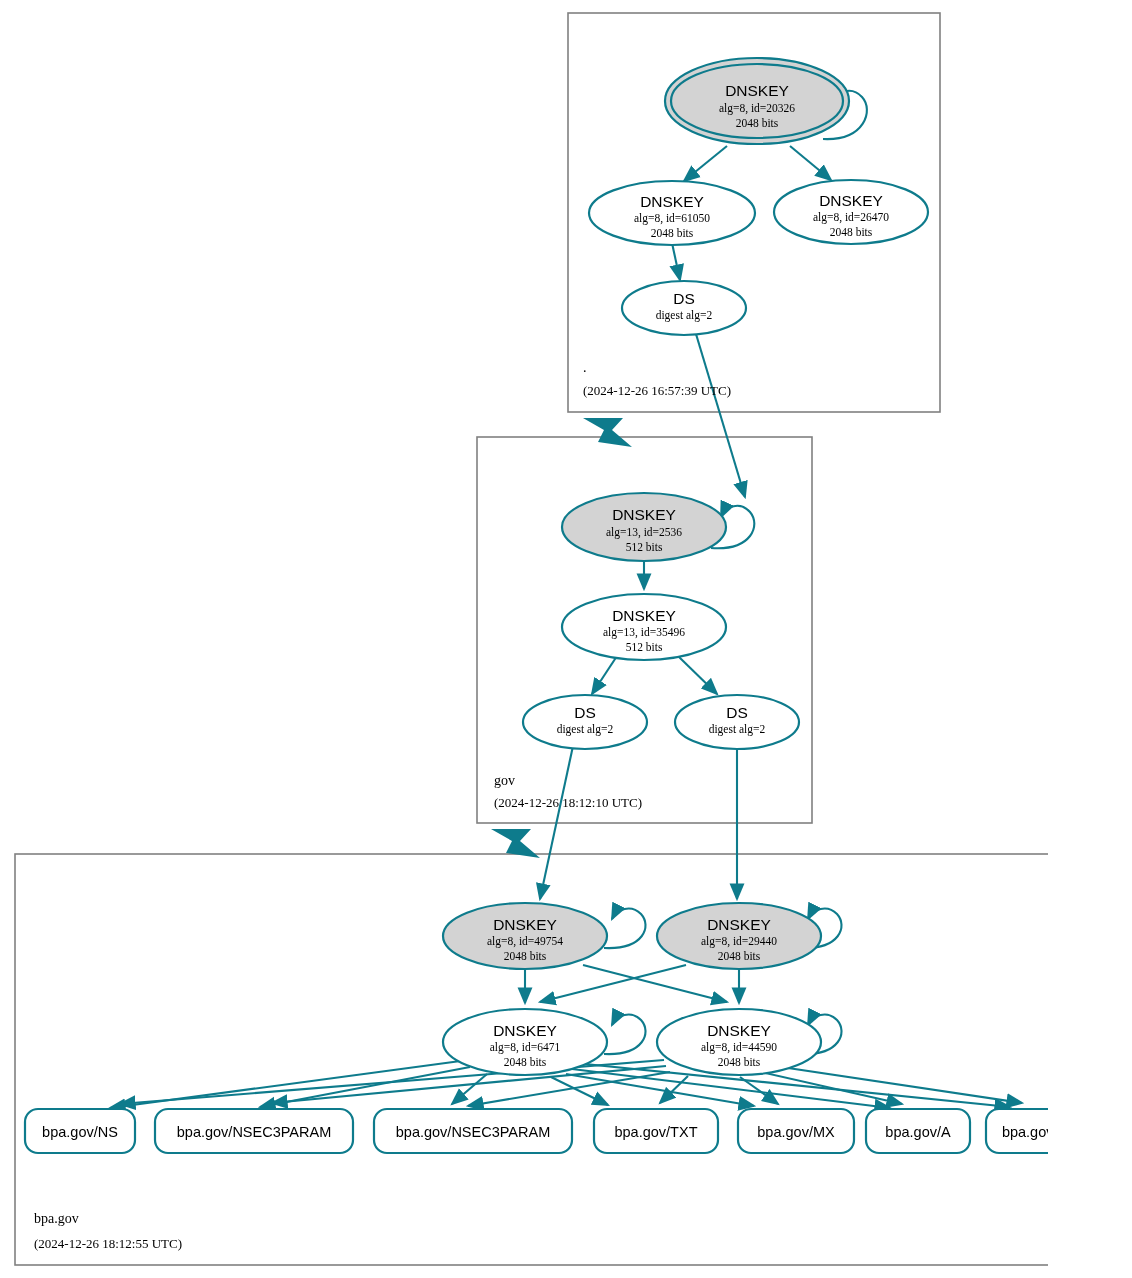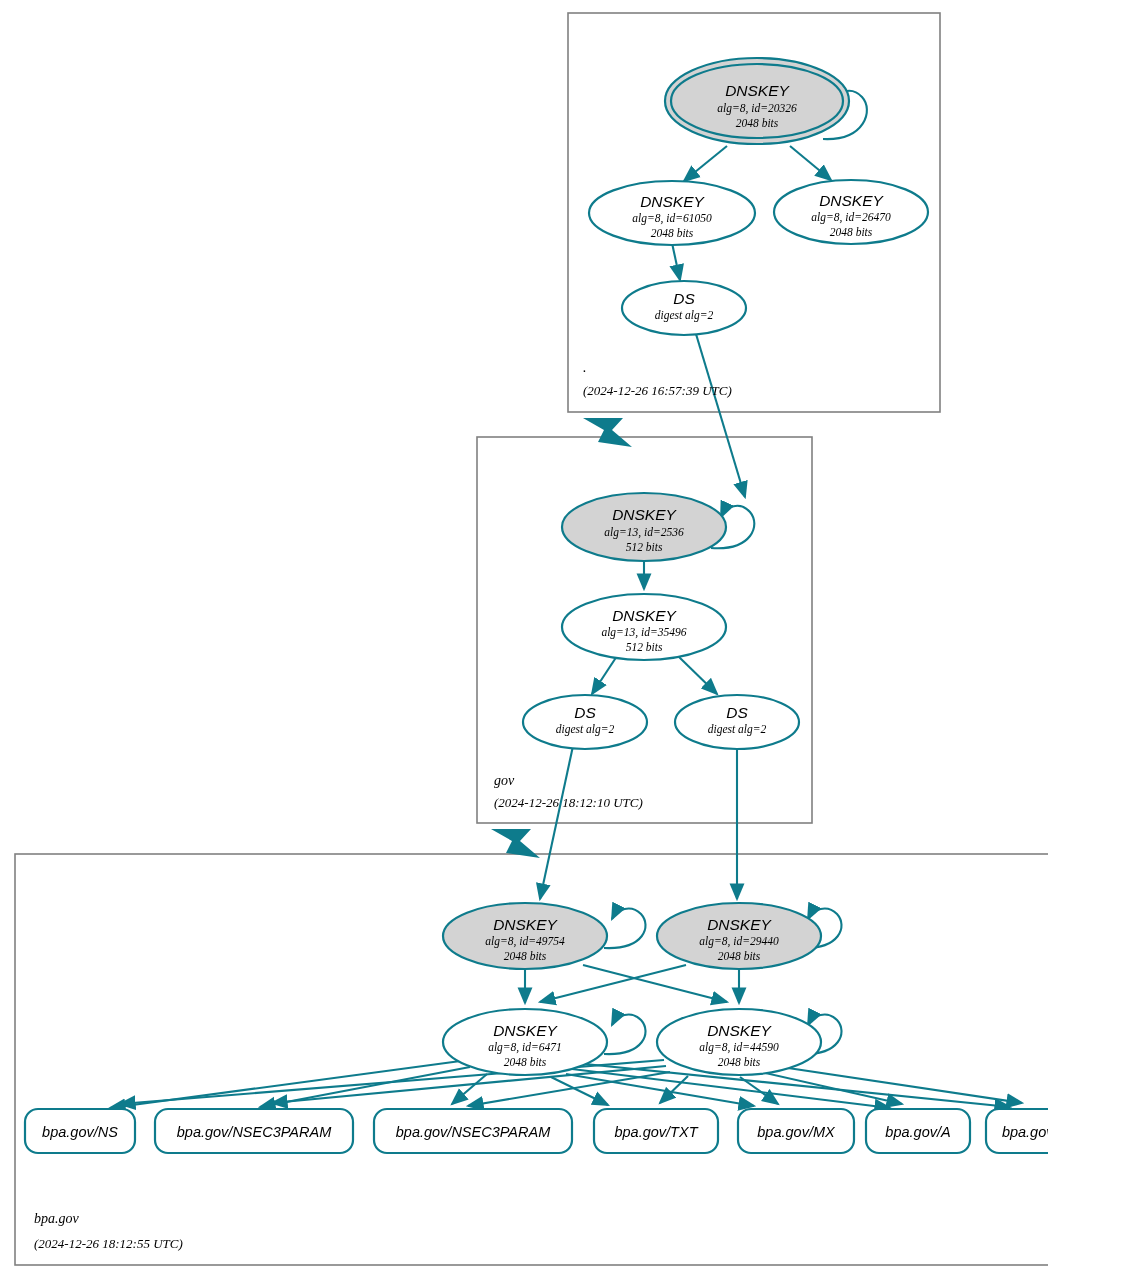--- a/index.html
+++ b/index.html
@@ -1,17 +1,17 @@
 <!DOCTYPE html>
 <html><head>
 <meta charset="utf-8">
 <style>
   html,body{margin:0;padding:0;background:#ffffff;}
   body{width:1132px;height:1278px;font-family:"Liberation Sans",sans-serif;}
-  #stage{position:relative;width:1048px;height:1278px;overflow:hidden;font-style:italic;}
+  #stage{position:relative;width:1048px;height:1278px;overflow:hidden;}
   svg#graph{position:absolute;left:0;top:0;width:1132px;height:1278px;display:block;}
   .zone-frame{fill:none;stroke:#808080;stroke-width:1.6;}
   .node-ell{stroke:#0e7b8c;stroke-width:2.2;}
   .node-ell.secure{fill:#d3d3d3;}
   .node-ell.plain{fill:#ffffff;}
   .rr-box{fill:#ffffff;stroke:#0e7b8c;stroke-width:2.2;}
   .edge{fill:none;stroke:#0e7b8c;stroke-width:2.1;}
   .wedge{fill:#0e7b8c;stroke:none;}
   .arrowfill{fill:#0e7b8c;}
   text{fill:#000000;}

